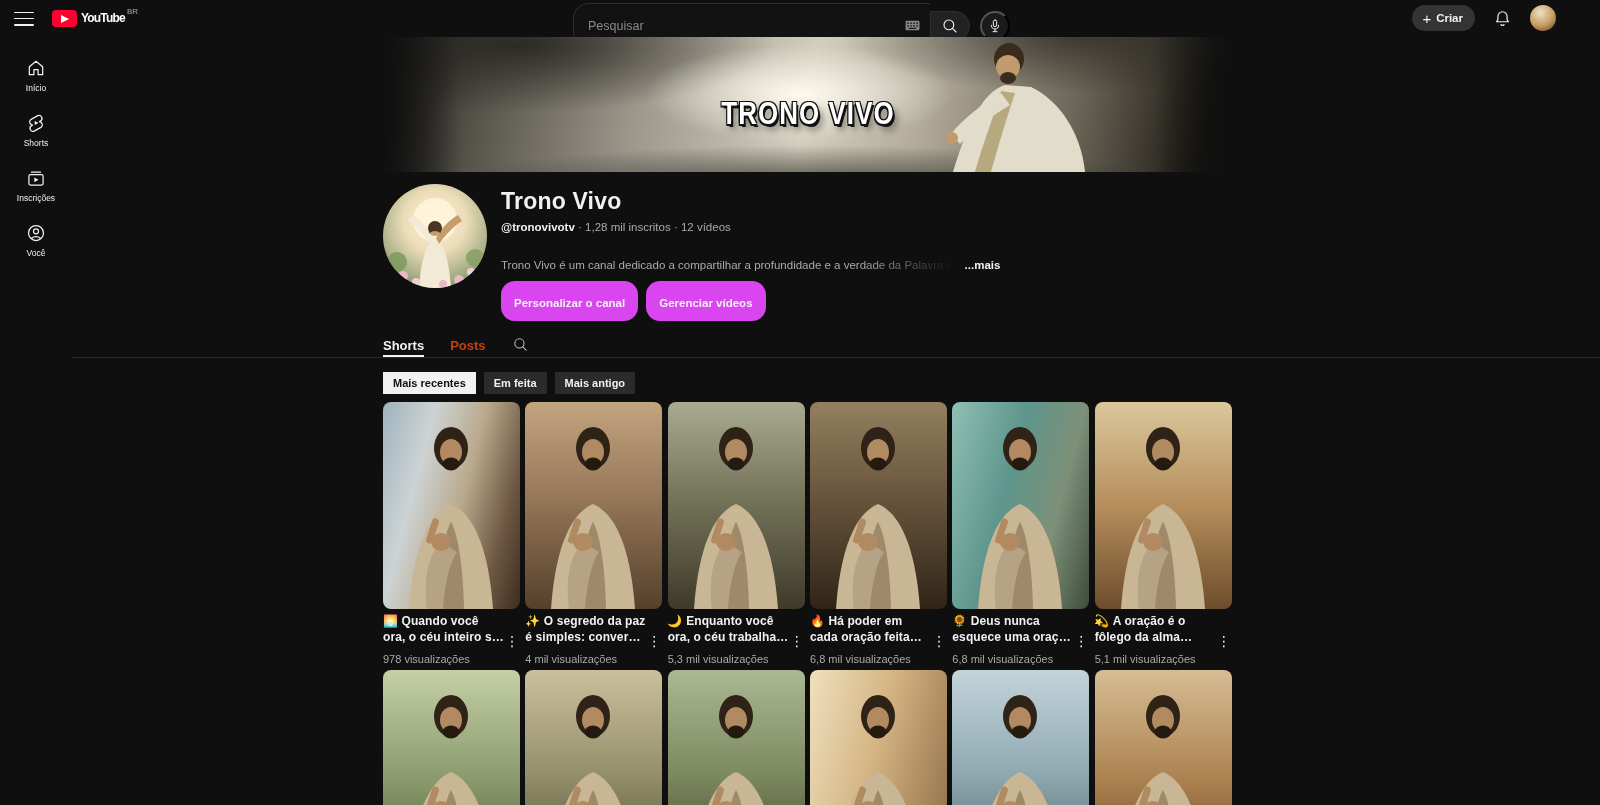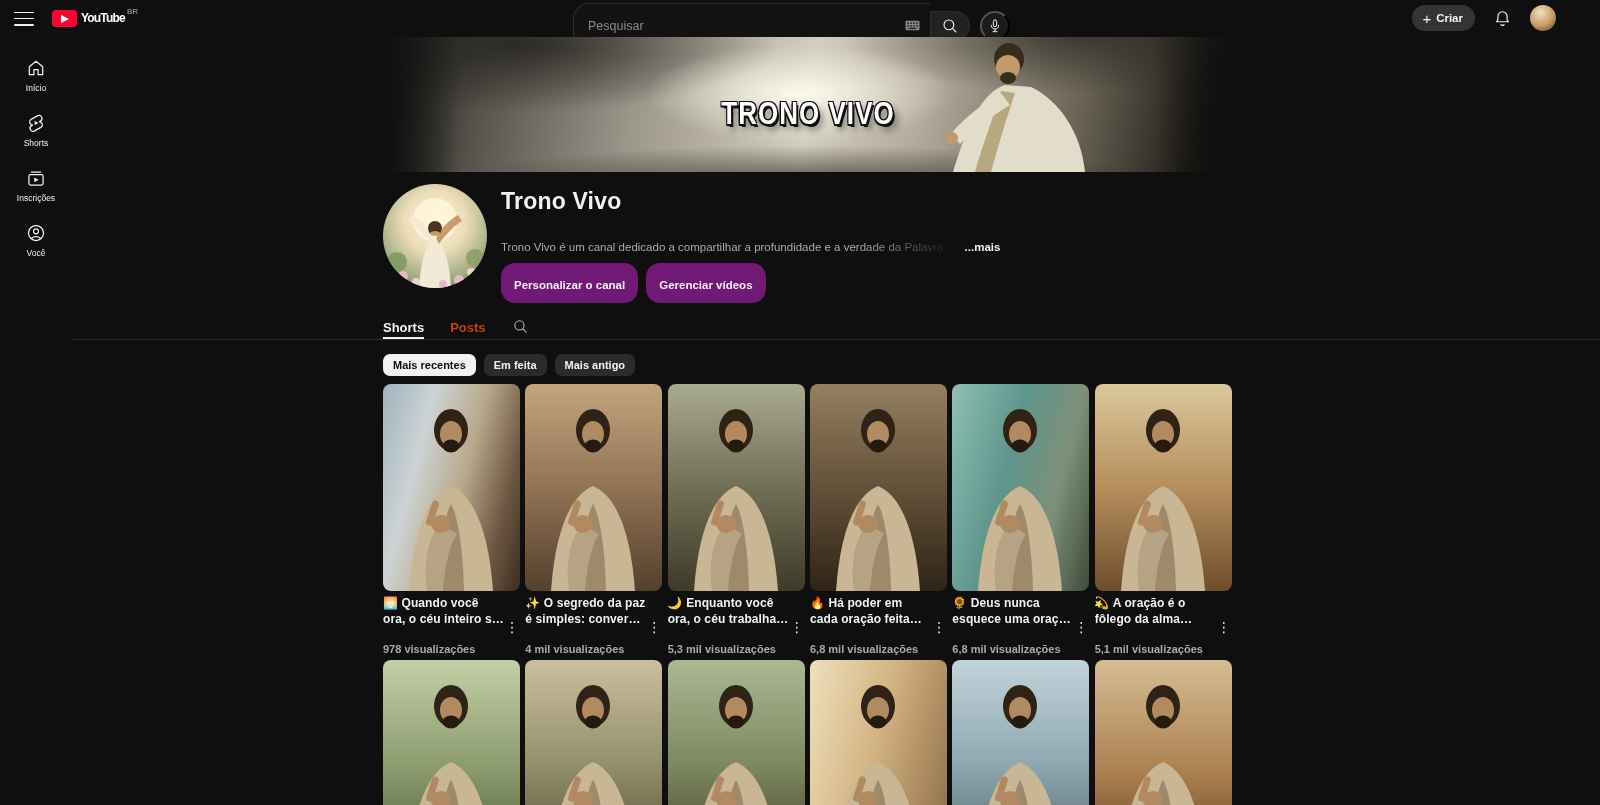--- a/index.html
+++ b/index.html
@@ -63,42 +63,42 @@
   .channel-head { display:flex; margin-top:12px; }
   .channel-avatar { width:104px; height:104px; border-radius:50%; overflow:hidden; flex:none; }
   .channel-info { margin-left:14px; padding-top:4px; }
   .channel-name { font-size:23px; font-weight:bold; letter-spacing:.2px; }
   .channel-meta { margin-top:6px; font-size:11.5px; color:#aaa; }
   .channel-meta .handle { color:#f1f1f1; font-weight:bold; }
   .channel-desc { margin-top:9px; font-size:11.5px; color:#aaa; white-space:nowrap; }
   .channel-desc .fade { -webkit-mask-image:linear-gradient(90deg,#000 78%,transparent 99%); mask-image:linear-gradient(90deg,#000 78%,transparent 99%); display:inline-block; vertical-align:bottom; max-width:480px; overflow:hidden;margin-top:17px; }
   .channel-desc .more { color:#f1f1f1; font-weight:bold; cursor:pointer; margin-left:2px; }
   .channel-actions { margin-top:10px; display:flex; gap:8px; }
-  .pill-btn { height:40px; padding:16px 13px; border:none; border-radius:14px; background:#701a75; color:#f1f1f1; font-size:11.5px; font-weight:bold; font-family:"Liberation Sans",sans-serif; cursor:pointer; }
+  .pill-btn { height:40px; padding:16px 13px; border:none; border-radius:14px; background:#d946ef; color:#f1f1f1; font-size:11.5px; font-weight:bold; font-family:"Liberation Sans",sans-serif; cursor:pointer; }
 
   .tabs-wrap { border-bottom:1px solid #2a2a2a; margin-top:12px; padding-left:311px; }
   .tabs { display:flex; align-items:center; gap:26px; height:24px; }
   .tab { font-size:13px; font-weight:bold; color:#c2410c; cursor:pointer; position:relative; height:24px; display:flex; align-items:center; }
   .tab.active { color:#f1f1f1; }
   .tab.active::after { content:""; position:absolute; left:0; right:0; bottom:0; height:2px; background:#f1f1f1; }
   .tab-search { cursor:pointer; margin-top:-2px; }
 
   .chips { display:flex; gap:8px; margin-top:14px; }
-  .chip { height:22px; padding:0 10px; border:none; border-radius:7px; background:#2b2b2b; color:#f1f1f1; font-size:11px; font-weight:bold; font-family:"Liberation Sans",sans-serif; cursor:pointer; }
+  .chip { height:22px; padding:0 10px; border:none; border-radius:0; background:#2b2b2b; color:#f1f1f1; font-size:11px; font-weight:bold; font-family:"Liberation Sans",sans-serif; cursor:pointer; }
   .chip.active { background:#f1f1f1; color:#0f0f0f; }
 
   .grid { display:grid; grid-template-columns:repeat(6,1fr); column-gap:5px; row-gap:0; margin-top:8px; }
   .card { width:137px; }
   .thumb { width:137px; height:207px; border-radius:8px; overflow:hidden; cursor:pointer; position:relative; }
   .thumb svg { width:100%; height:100%; }
   .card-meta { display:flex; margin-top:5px; }
   .card-text { flex:1; min-width:0; }
   .card-title { font-size:12px; font-weight:bold; line-height:15.5px; letter-spacing:.1px; color:#f1f1f1; cursor:pointer;
     display:-webkit-box; -webkit-line-clamp:2; -webkit-box-orient:vertical; overflow:hidden; }
-  .card-views { margin-top:16px; font-size:11px; color:#aaa;font-weight:bold; }
+  .card-views { margin-top:8px; font-size:11px; color:#aaa; }
   .kebab { width:16px; border:none; background:transparent; color:#f1f1f1; font-size:14px; line-height:1; cursor:pointer; padding-top:2px; font-family:"Liberation Sans",sans-serif; }
   .row2 { margin-top:5px; }
 
   .icon-stroke { stroke:#f1f1f1; fill:none; stroke-width:1.5; stroke-linecap:round; stroke-linejoin:round; }
 </style>
 </head>
 <body>
 
 <svg width="0" height="0" style="position:absolute">
   <symbol id="fig" viewBox="0 0 137 207">
@@ -245,20 +245,24 @@
           <path d="M45,44 a7,7 0 0 1 14,0 l-1.5,5 a9,9 0 0 0 -11,0 Z" fill="#4a3522"></path>
           <circle cx="20" cy="92" r="5" fill="#e8b8c8"></circle>
             <circle cx="33" cy="98" r="4" fill="#f0cdd8"></circle>
           <circle cx="76" cy="96" r="5" fill="#e8b8c8"></circle>
             <circle cx="88" cy="88" r="4" fill="#f0cdd8"></circle>
           <circle cx="60" cy="100" r="4" fill="#e8b8c8"></circle>
         </svg>
       </div>
       <div class="channel-info">
         <h1 class="channel-name">Trono Vivo</h1>
+        <div class="channel-meta">
+          <span class="handle">@tronovivotv</span>
+          <span>· 1,28 mil inscritos · 12 vídeos</span>
+        </div>
         <div class="channel-desc">
           <span class="fade">Trono Vivo é um canal dedicado a compartilhar a profundidade e a verdade da Palavra de</span>
           <span class="more">...mais</span>
         </div>
         <div class="channel-actions">
           <button class="pill-btn">Personalizar o canal</button>
           <button class="pill-btn">Gerenciar vídeos</button>
         </div>
       </div>
     </section>

